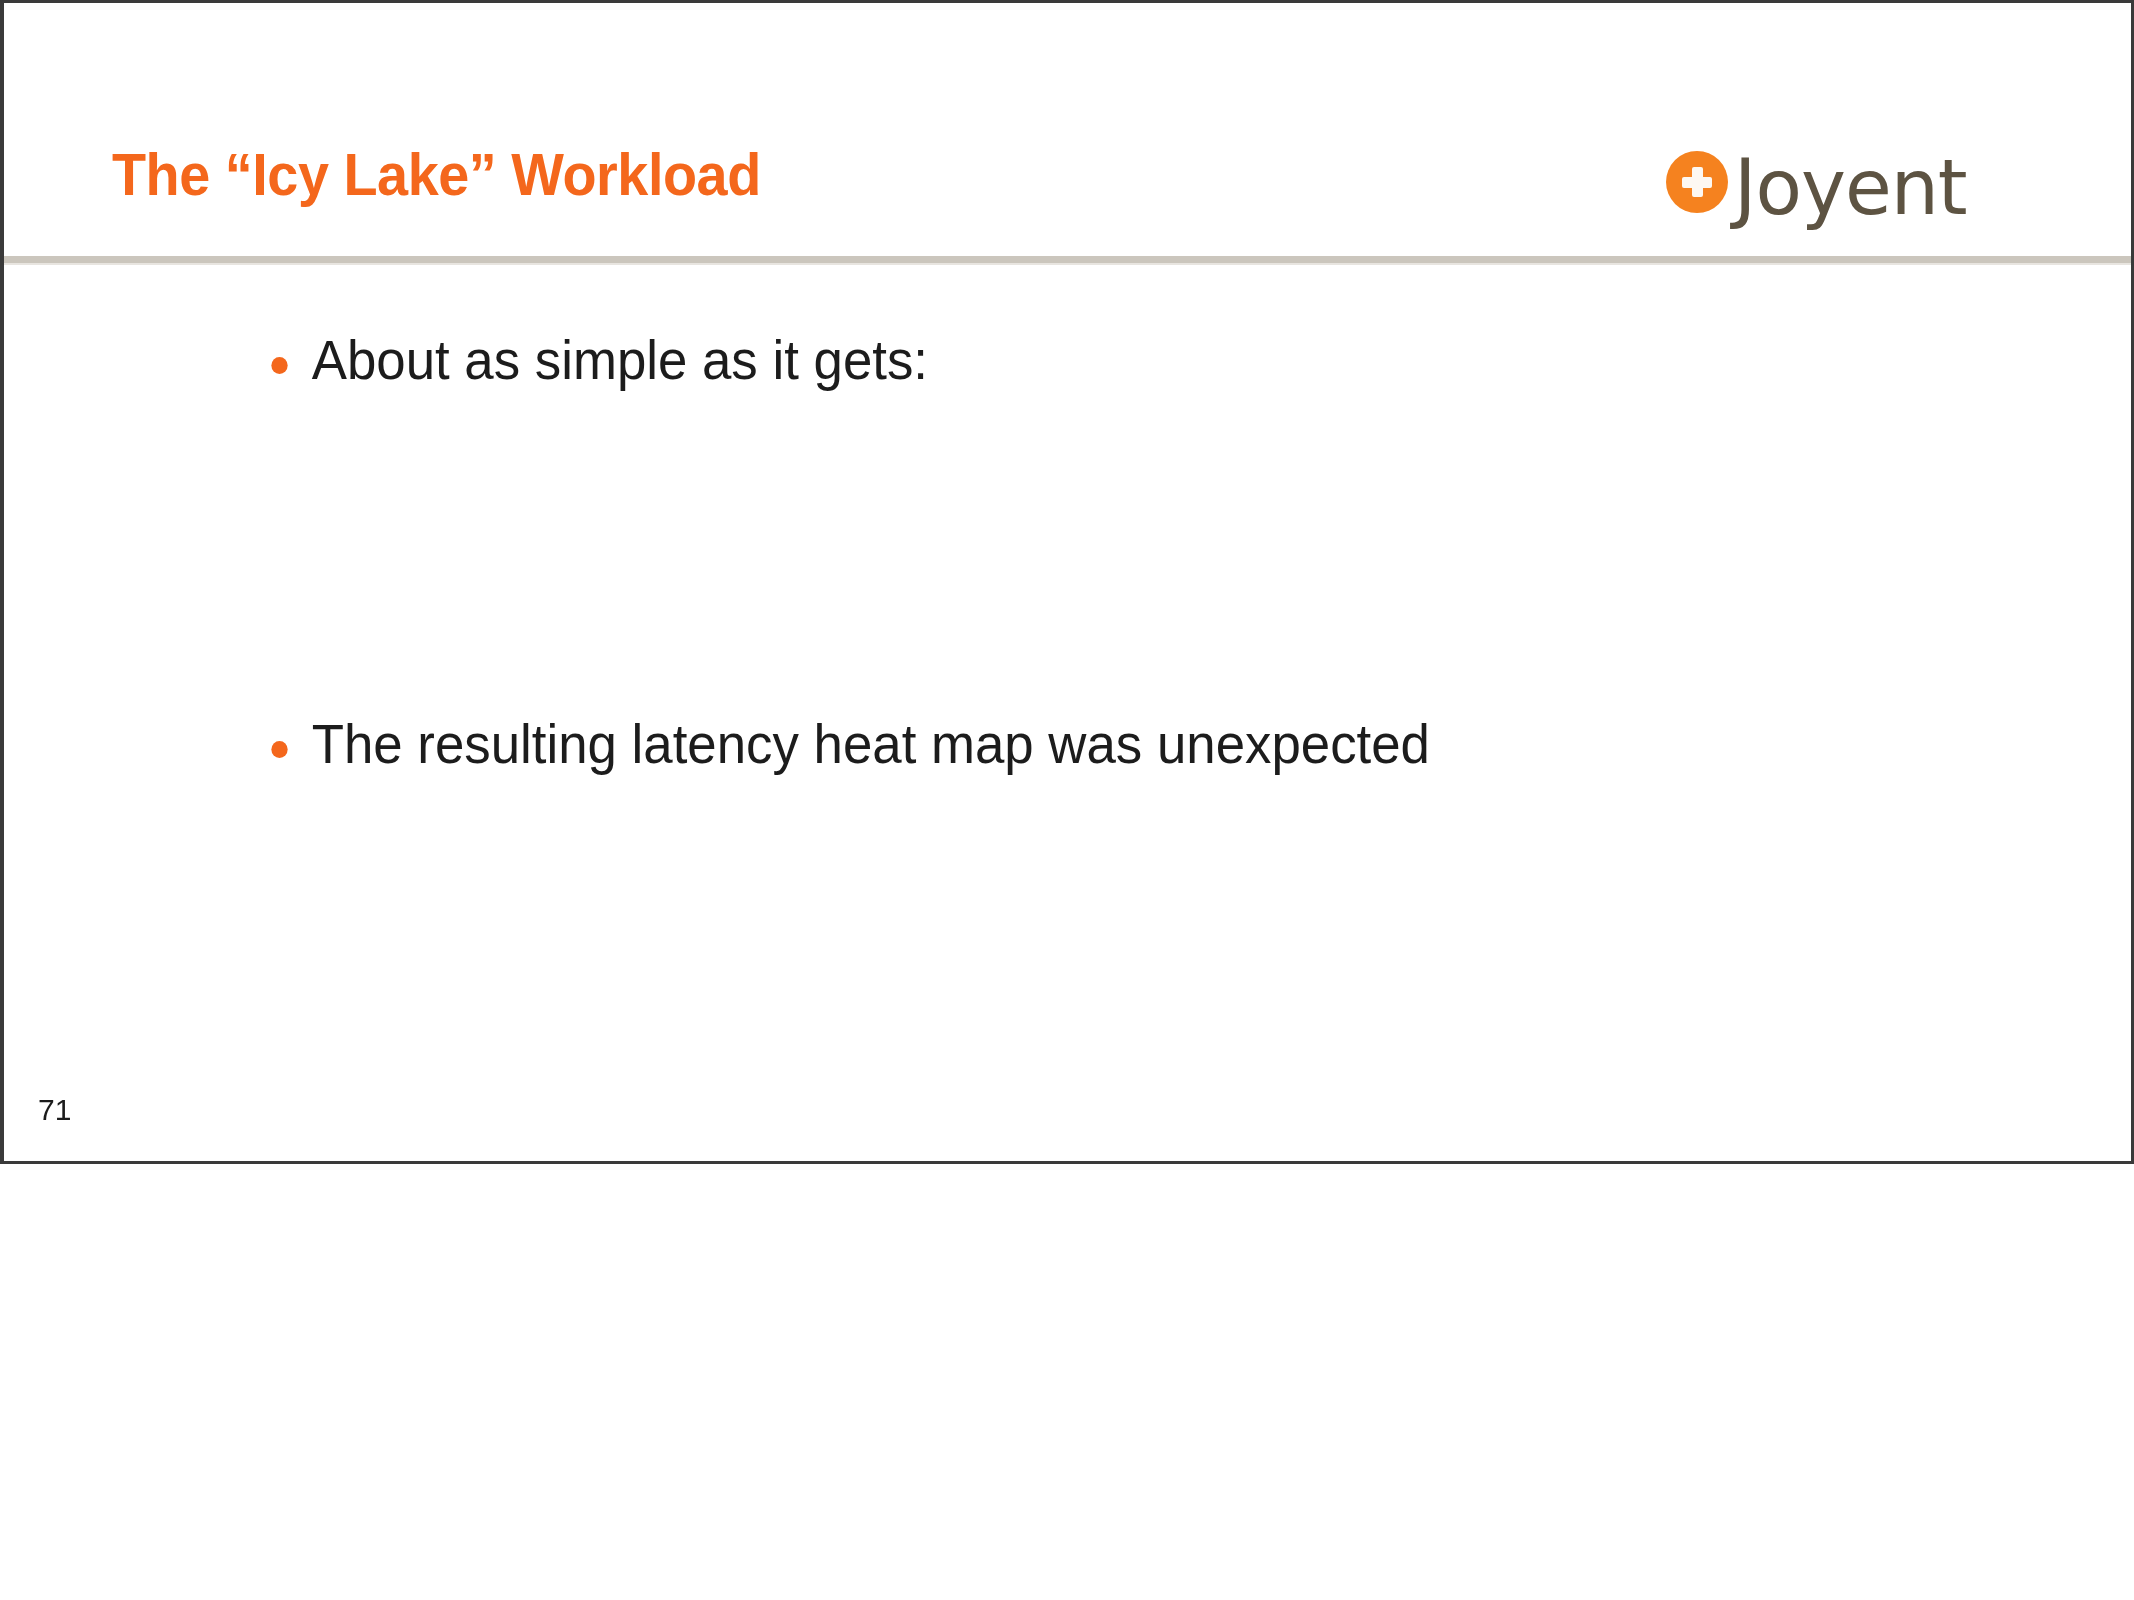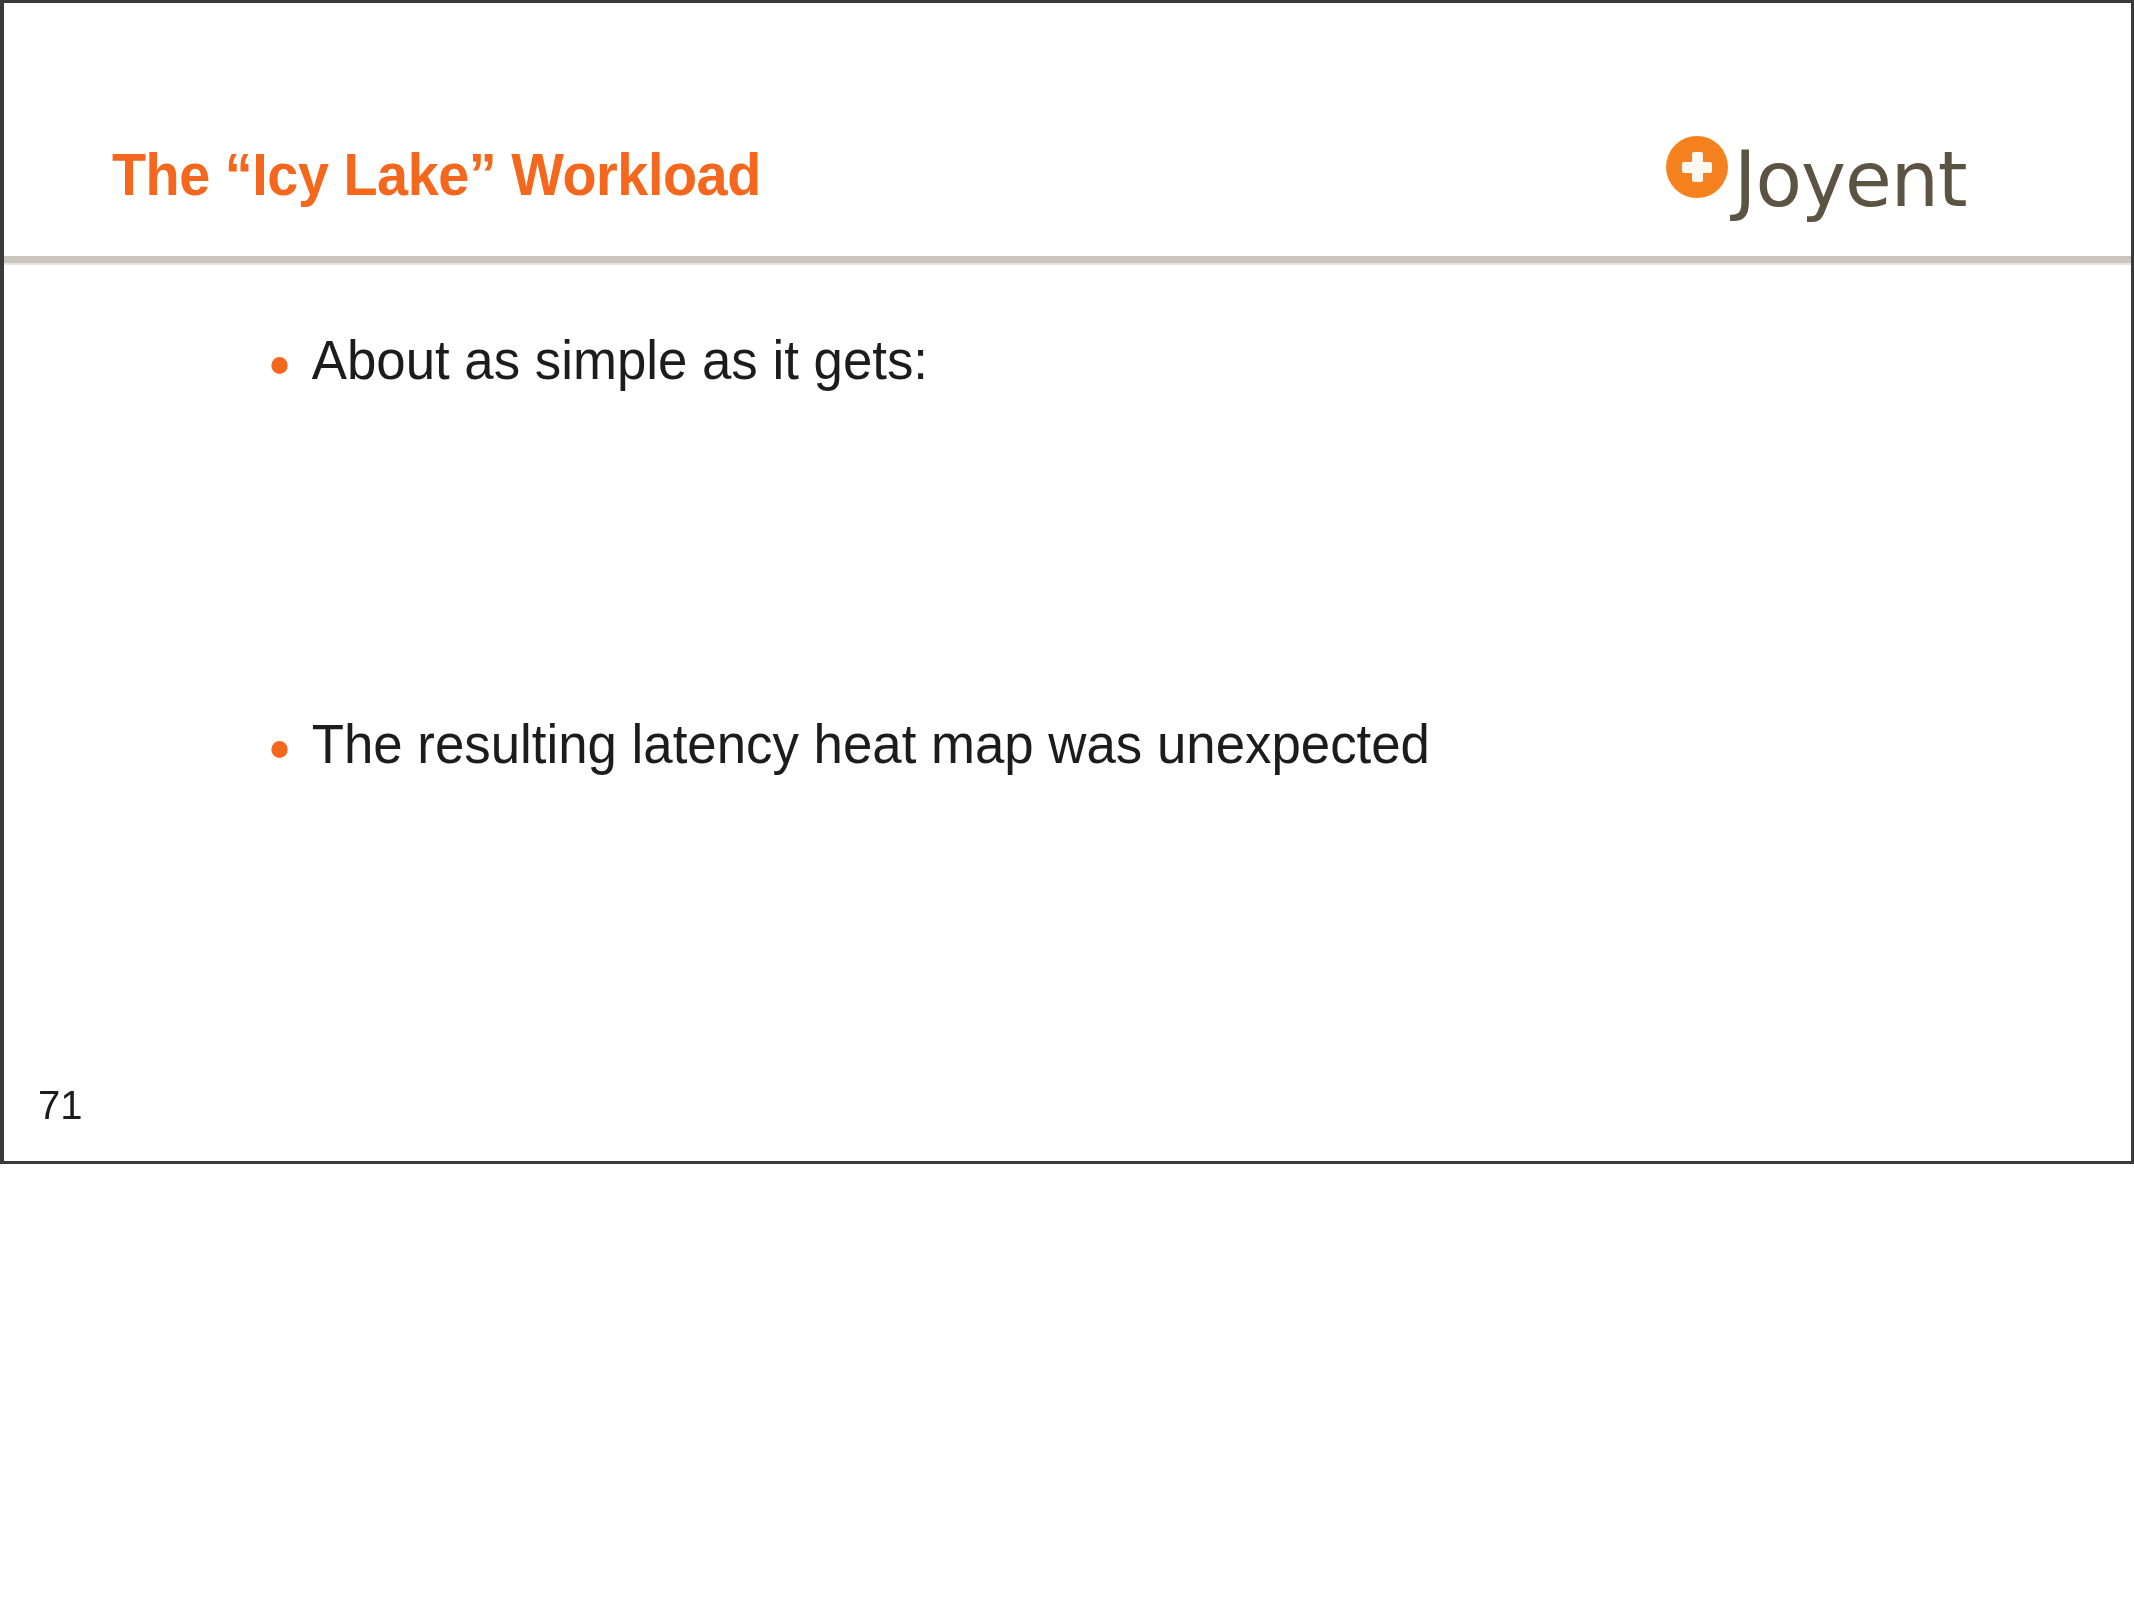--- a/index.html
+++ b/index.html
@@ -59,20 +59,21 @@
     background: #cbc6bd;
     border-bottom: 2px solid #e8e5e0;
   }
 
   
   .logo {
     position: absolute;
     left: 1662px;
     top: 133px;
     display: flex;
+    align-items: center;
     height: 92px;
   }
   .logo-mark {
     position: relative;
     width: 62px;
     height: 62px;
     border-radius: 50%;
     background: #F5821F;
     flex: 0 0 auto;
   }
@@ -163,21 +164,21 @@
   .row-sub  { position: absolute; left: 360px; top: 214px; width: 1560px; }
   .row-sub-2{ margin-top: 67px; }
   .row-b1-2 { position: absolute; left: 252px; top: 472px; width: 1700px; }
 
   
   .page-number {
     position: absolute;
     left: 34px;
     bottom: 36px;
     font-family: "Liberation Sans", sans-serif;
-    font-size: 40px;
+    font-size: 30px;
     color: #1c1c1c;
     line-height: 1;
   }
 </style>
 </head>
 <body>
 
 <div class="slide">
 
   <div class="header">

